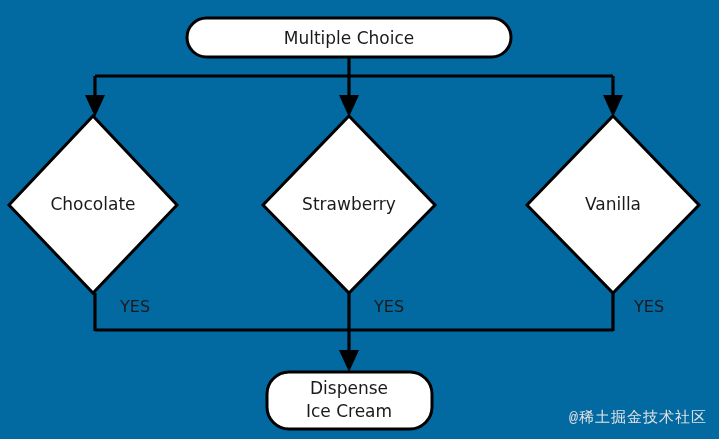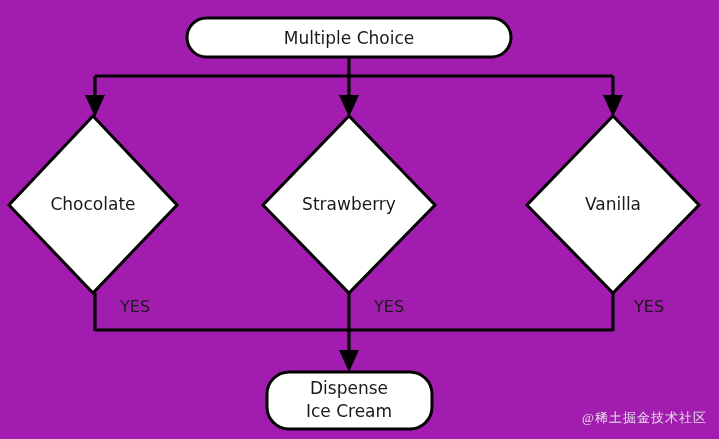--- a/index.html
+++ b/index.html
@@ -11,21 +11,21 @@
   body {
     width: 719px;
     height: 439px;
     overflow: hidden;
     font-family: "DejaVu Sans", "Liberation Sans", sans-serif;
   }
   #flowchart-canvas {
     position: relative;
     width: 719px;
     height: 439px;
-    background: #a21caf;
+    background: #0369a1;
   }
   svg.diagram {
     display: block;
     width: 719px;
     height: 439px;
   }
   .shape-stroke {
     fill: #ffffff;
     stroke: #000000;
     stroke-width: 3;
@@ -53,22 +53,22 @@
     fill: #1a1a1a;
     font-family: "DejaVu Sans", "Liberation Sans", sans-serif;
     font-size: 16px;
     text-anchor: start;
     dominant-baseline: middle;
   }
   .watermark {
     position: absolute;
     right: 12px;
     bottom: 12px;
-    font-family: Liberation Serif, serif;
-    font-size: 13px;
+    font-family: Liberation Mono, monospace;
+    font-size: 15px;
     color: #e2e2e4;
     letter-spacing: 1px;
     white-space: nowrap;
     user-select: none;
   }
 </style>
 </head>
 <body>
 
 <div id="flowchart-canvas">

